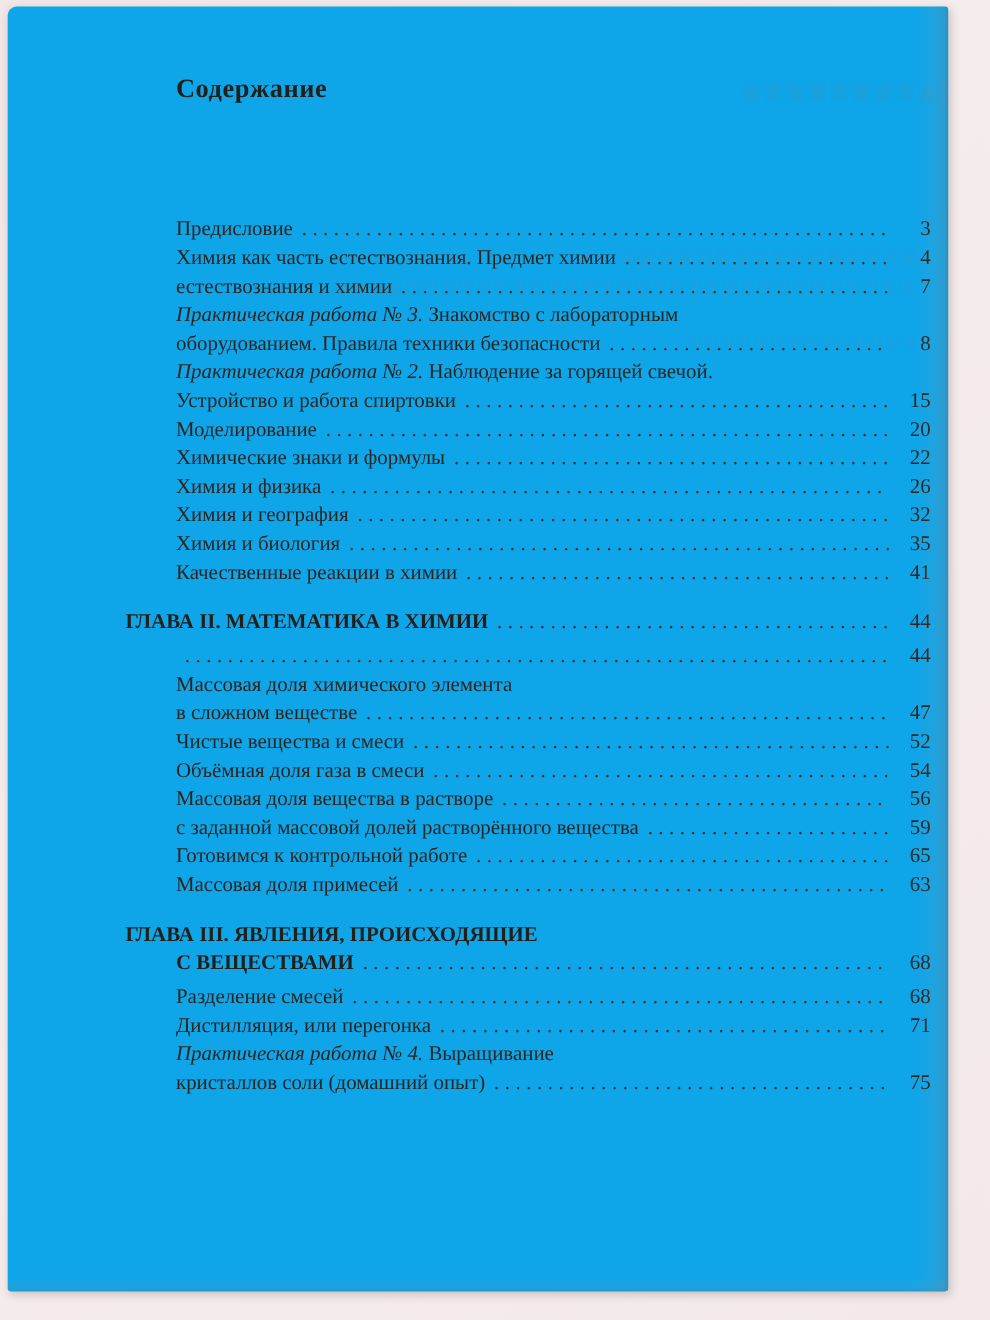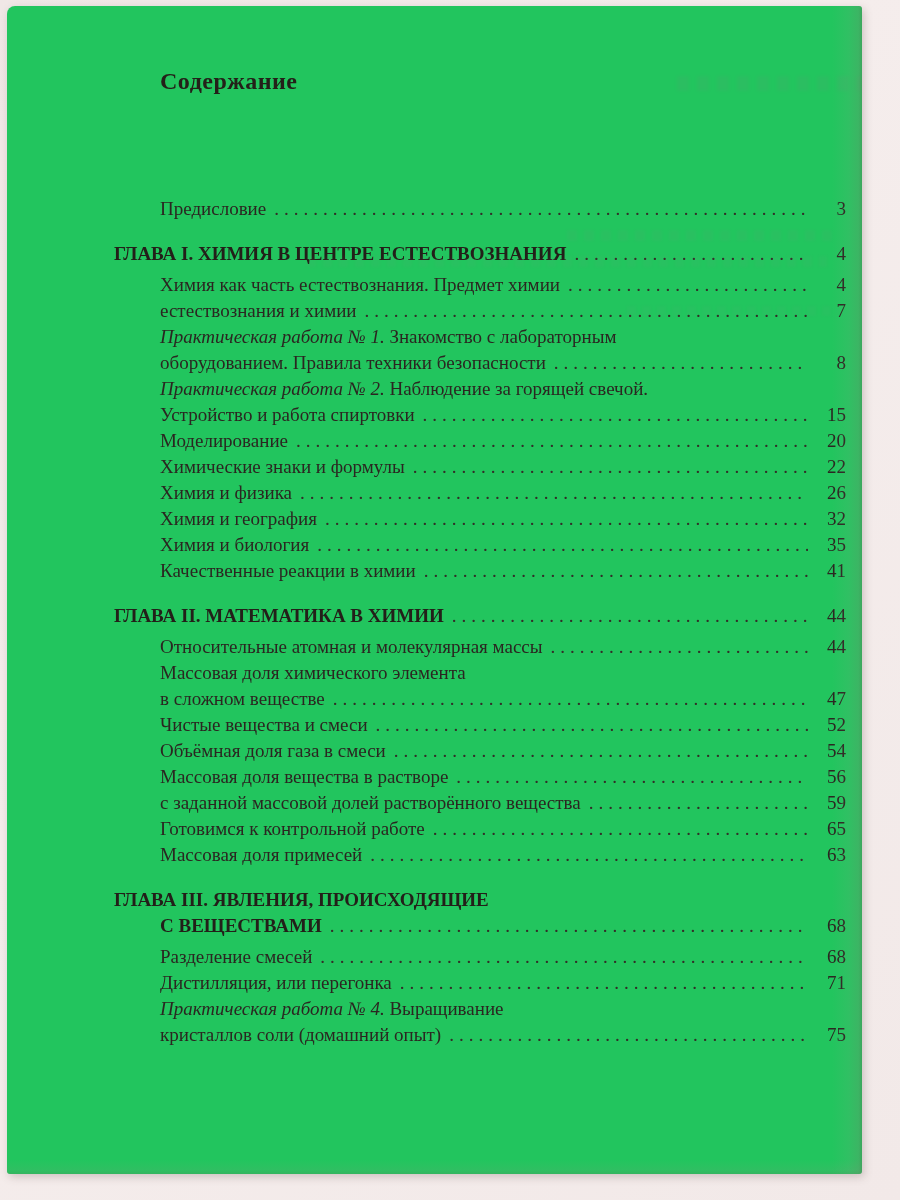--- a/index.html
+++ b/index.html
@@ -13,21 +13,21 @@
     background: linear-gradient(135deg, #f0e7e6 0%, #f5edec 40%, #f2e9e8 100%);
     font-family: "Liberation Serif", serif;
     position: relative;
   }
   .page {
     position: absolute;
     top: 6px;
     left: 7px;
     right: 38px;
     bottom: 26px;
-    background: #22c55e;
+    background: #0ea5e9;
     border-radius: 8px 3px 3px 3px;
     box-shadow: 2px 3px 8px rgba(90,70,70,0.25);
     padding: 60px 16px 40px 107px;
     box-sizing: border-box;
     overflow: hidden;
   }
   
   .page::after {
     content: "";
     position: absolute;
@@ -137,113 +137,105 @@
   <h1 class="title">Содержание</h1>
 
   <div class="toc" id="toc">
       <div class="entry item">
         <div class="line">
           <span class="text"><span>Предисловие</span></span>
           <span class="leader"></span>
           <span class="pagenum">3</span>
         </div>
       </div>
+      <div class="entry item">
+        <div class="line">
+          <span class="text"><span>Химия как часть естествознания. Предмет химии</span></span>
+          <span class="leader"></span>
+          <span class="pagenum">4</span>
+        </div>
+      </div>
+      <div class="entry item">
+        <div class="line">
+          <span class="text"><span>естествознания и химии</span></span>
+          <span class="leader"></span>
+          <span class="pagenum">7</span>
+        </div>
+      </div>
+      <div class="entry item">
+        <div class="line">
+          <span class="text"><span class="it">Практическая работа № 3.</span><span> Знакомство с лабораторным</span></span>
+        </div>
+        <div class="line">
+          <span class="text"><span>оборудованием. Правила техники безопасности</span></span>
+          <span class="leader"></span>
+          <span class="pagenum">8</span>
+        </div>
+      </div>
+      <div class="entry item">
+        <div class="line">
+          <span class="text"><span class="it">Практическая работа № 2.</span><span> Наблюдение за горящей свечой.</span></span>
+        </div>
+        <div class="line">
+          <span class="text"><span>Устройство и работа спиртовки</span></span>
+          <span class="leader"></span>
+          <span class="pagenum">15</span>
+        </div>
+      </div>
+      <div class="entry item">
+        <div class="line">
+          <span class="text"><span>Моделирование</span></span>
+          <span class="leader"></span>
+          <span class="pagenum">20</span>
+        </div>
+      </div>
+      <div class="entry item">
+        <div class="line">
+          <span class="text"><span>Химические знаки и формулы</span></span>
+          <span class="leader"></span>
+          <span class="pagenum">22</span>
+        </div>
+      </div>
+      <div class="entry item">
+        <div class="line">
+          <span class="text"><span>Химия и физика</span></span>
+          <span class="leader"></span>
+          <span class="pagenum">26</span>
+        </div>
+      </div>
+      <div class="entry item">
+        <div class="line">
+          <span class="text"><span>Химия и география</span></span>
+          <span class="leader"></span>
+          <span class="pagenum">32</span>
+        </div>
+      </div>
+      <div class="entry item">
+        <div class="line">
+          <span class="text"><span>Химия и биология</span></span>
+          <span class="leader"></span>
+          <span class="pagenum">35</span>
+        </div>
+      </div>
+      <div class="entry item">
+        <div class="line">
+          <span class="text"><span>Качественные реакции в химии</span></span>
+          <span class="leader"></span>
+          <span class="pagenum">41</span>
+        </div>
+      </div>
       <div class="entry chapter">
         <div class="line">
-          <span class="text"><span>ГЛАВА I. ХИМИЯ В ЦЕНТРЕ ЕСТЕСТВОЗНАНИЯ</span></span>
-          <span class="leader"></span>
-          <span class="pagenum">4</span>
-        </div>
-      </div>
-      <div class="entry item">
-        <div class="line">
-          <span class="text"><span>Химия как часть естествознания. Предмет химии</span></span>
-          <span class="leader"></span>
-          <span class="pagenum">4</span>
-        </div>
-      </div>
-      <div class="entry item">
-        <div class="line">
-          <span class="text"><span>естествознания и химии</span></span>
-          <span class="leader"></span>
-          <span class="pagenum">7</span>
-        </div>
-      </div>
-      <div class="entry item">
-        <div class="line">
-          <span class="text"><span class="it">Практическая работа № 1.</span><span> Знакомство с лабораторным</span></span>
-        </div>
-        <div class="line">
-          <span class="text"><span>оборудованием. Правила техники безопасности</span></span>
-          <span class="leader"></span>
-          <span class="pagenum">8</span>
-        </div>
-      </div>
-      <div class="entry item">
-        <div class="line">
-          <span class="text"><span class="it">Практическая работа № 2.</span><span> Наблюдение за горящей свечой.</span></span>
-        </div>
-        <div class="line">
-          <span class="text"><span>Устройство и работа спиртовки</span></span>
-          <span class="leader"></span>
-          <span class="pagenum">15</span>
-        </div>
-      </div>
-      <div class="entry item">
-        <div class="line">
-          <span class="text"><span>Моделирование</span></span>
-          <span class="leader"></span>
-          <span class="pagenum">20</span>
-        </div>
-      </div>
-      <div class="entry item">
-        <div class="line">
-          <span class="text"><span>Химические знаки и формулы</span></span>
-          <span class="leader"></span>
-          <span class="pagenum">22</span>
-        </div>
-      </div>
-      <div class="entry item">
-        <div class="line">
-          <span class="text"><span>Химия и физика</span></span>
-          <span class="leader"></span>
-          <span class="pagenum">26</span>
-        </div>
-      </div>
-      <div class="entry item">
-        <div class="line">
-          <span class="text"><span>Химия и география</span></span>
-          <span class="leader"></span>
-          <span class="pagenum">32</span>
-        </div>
-      </div>
-      <div class="entry item">
-        <div class="line">
-          <span class="text"><span>Химия и биология</span></span>
-          <span class="leader"></span>
-          <span class="pagenum">35</span>
-        </div>
-      </div>
-      <div class="entry item">
-        <div class="line">
-          <span class="text"><span>Качественные реакции в химии</span></span>
-          <span class="leader"></span>
-          <span class="pagenum">41</span>
-        </div>
-      </div>
-      <div class="entry chapter">
-        <div class="line">
           <span class="text"><span>ГЛАВА II. МАТЕМАТИКА В ХИМИИ</span></span>
           <span class="leader"></span>
           <span class="pagenum">44</span>
         </div>
       </div>
       <div class="entry item">
         <div class="line">
-          <span class="text"><span>Относительные атомная и молекулярная массы</span></span>
           <span class="leader"></span>
           <span class="pagenum">44</span>
         </div>
       </div>
       <div class="entry item">
         <div class="line">
           <span class="text"><span>Массовая доля химического элемента</span></span>
         </div>
         <div class="line">
           <span class="text"><span>в сложном веществе</span></span>

